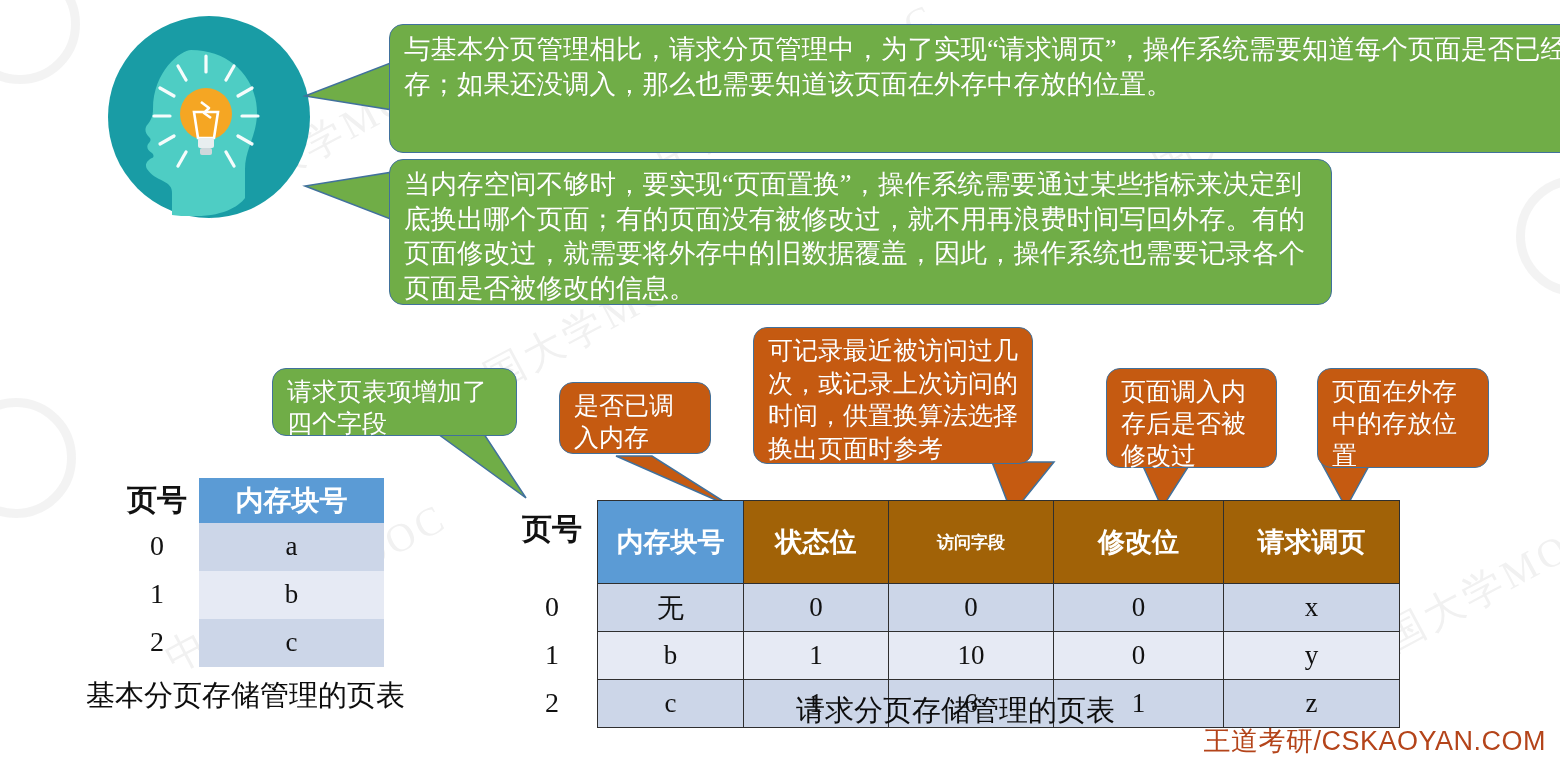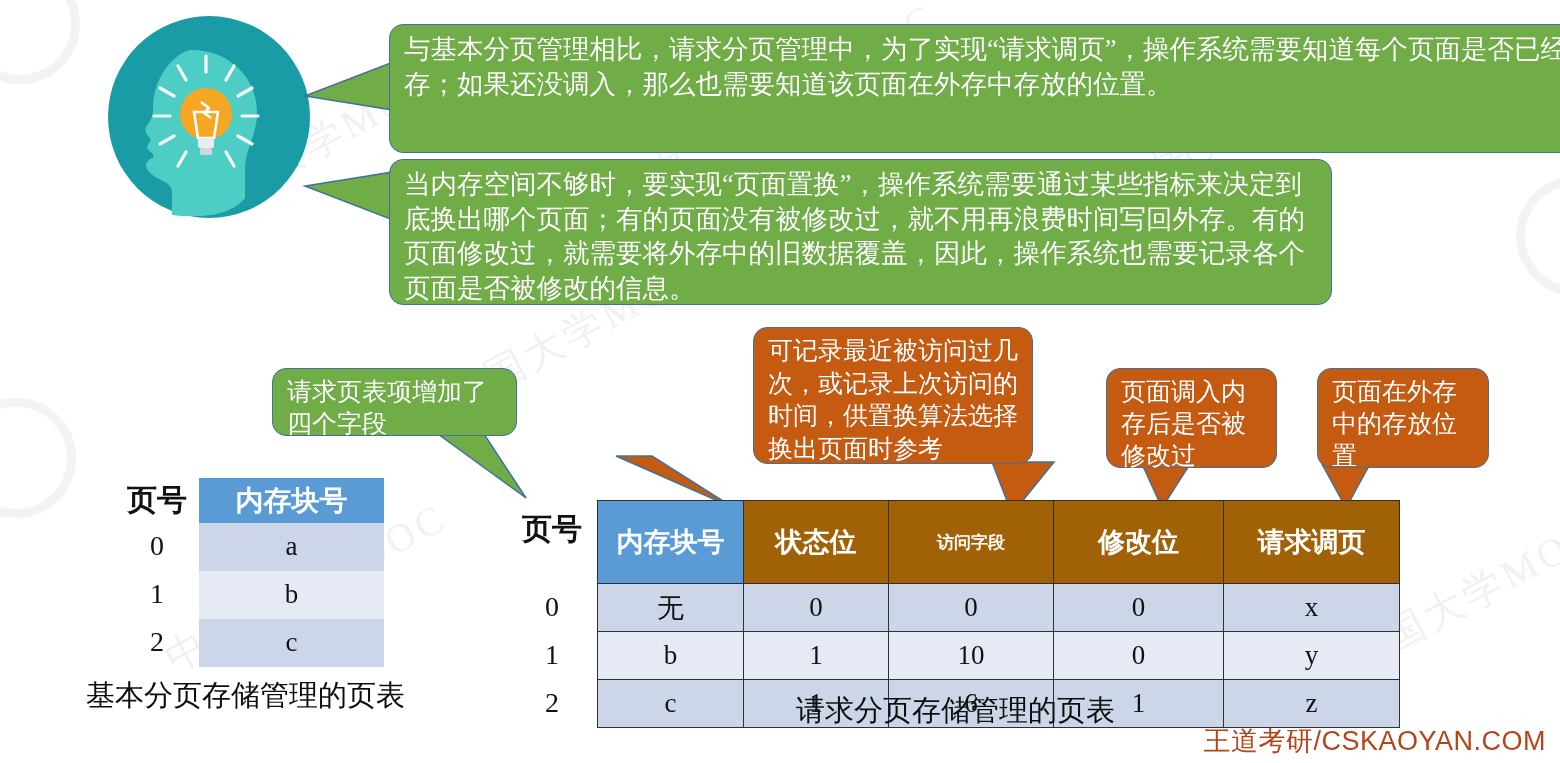--- a/index.html
+++ b/index.html
@@ -170,20 +170,23 @@
   <svg class="tail" style="left:430px; top:430px; width:120px; height:90px;" viewBox="0 0 120 90">
     <polygon points="8,4 54,4 96,68" fill="#70AD47" stroke="#41719C" stroke-width="1.5"></polygon>
   </svg>
   <div class="callout green" style="left:272px; top:368px; width:245px; height:68px; font-size:25px; line-height:1.28;">
     <span>请求页表项增加了四个字段</span>
   </div>
 
   <svg class="tail" style="left:612px; top:452px; width:140px; height:70px;" viewBox="0 0 140 70">
     <polygon points="4,4 40,4 122,56" fill="#C55A11" stroke="#41719C" stroke-width="1.5"></polygon>
   </svg>
+  <div class="callout orange" style="left:559px; top:382px; width:152px; height:72px; font-size:25px; line-height:1.28;">
+    <span>是否已调入内存</span>
+  </div>
 
   <svg class="tail" style="left:988px; top:460px; width:130px; height:70px;" viewBox="0 0 130 70">
     <polygon points="4,2 66,2 24,54" fill="#C55A11" stroke="#41719C" stroke-width="1.5"></polygon>
   </svg>
   <div class="callout orange" style="left:753px; top:327px; width:280px; height:137px; font-size:25px; line-height:1.30;">
     <span>可记录最近被访问过几次，或记录上次访问的时间，供置换算法选择换出页面时参考</span>
   </div>
 
   <svg class="tail" style="left:1138px; top:462px; width:90px; height:60px;" viewBox="0 0 90 60">
     <polygon points="4,2 52,2 24,46" fill="#C55A11" stroke="#41719C" stroke-width="1.5"></polygon>

